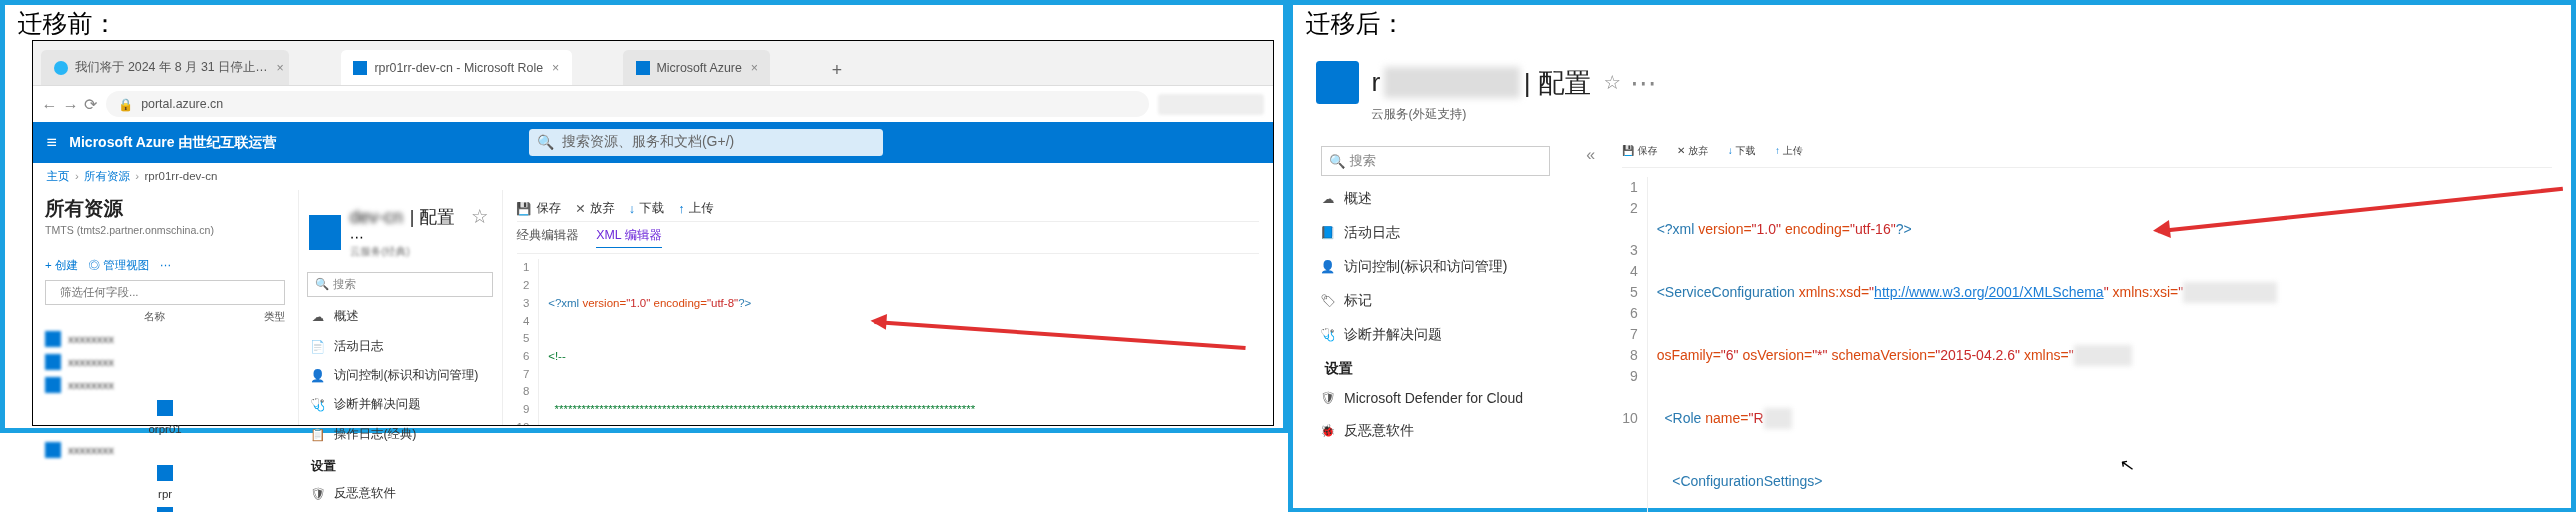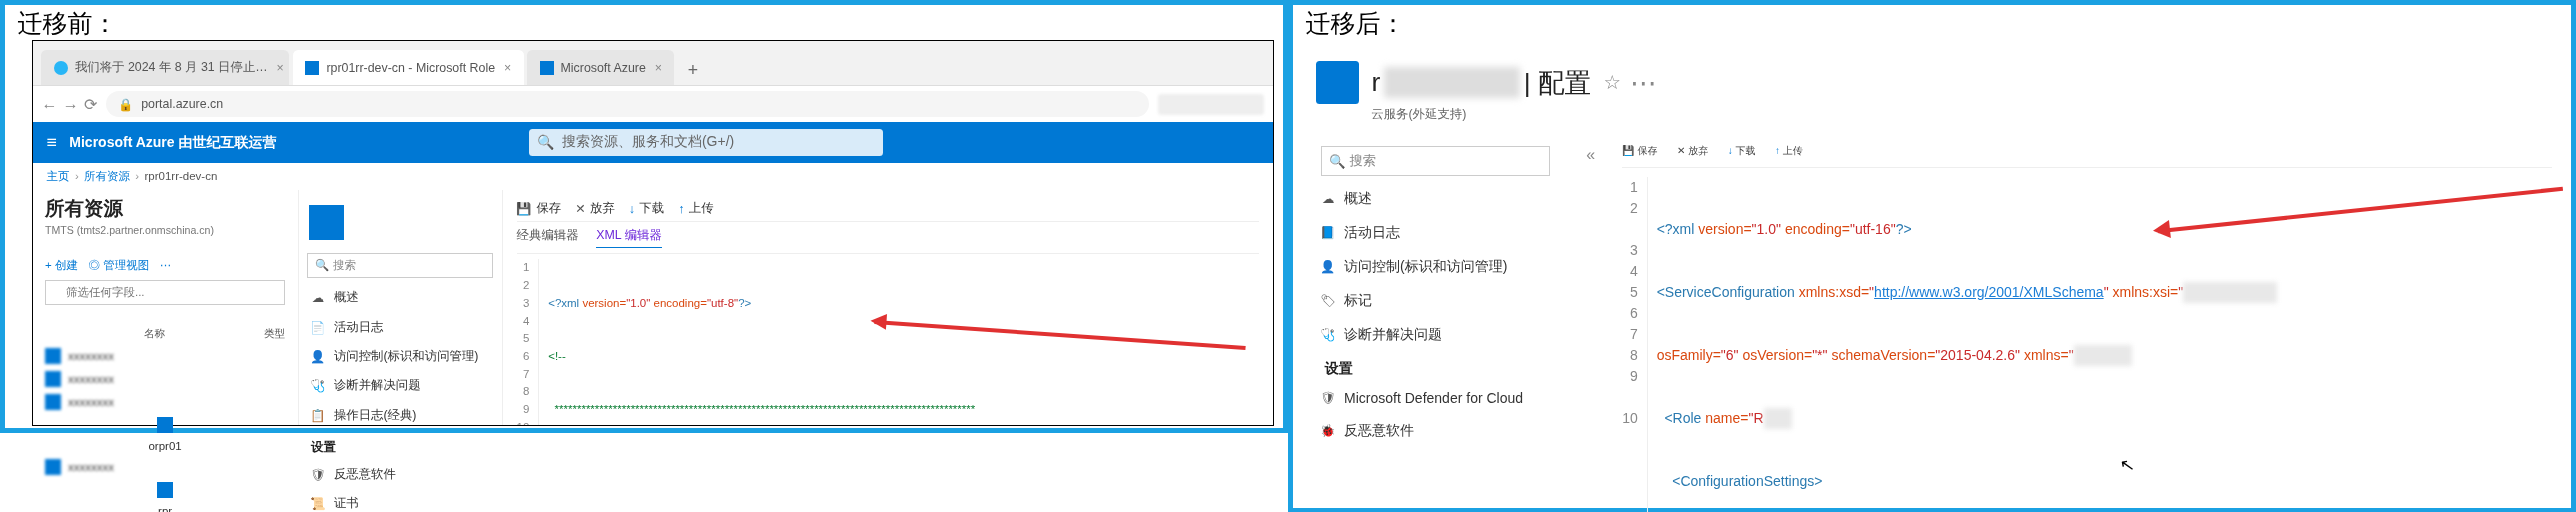--- a/index.html
+++ b/index.html
@@ -4,21 +4,21 @@
 <style>
 * { margin: 0; padding: 0; box-sizing: border-box; font-family: "Segoe UI", Arial, sans-serif; }
 body { background: #fff; display: flex; width: 2576px; height: 513px; }
 .pane { border: 5.3px solid #1ba1e2; position: relative; background: #fff; flex-shrink: 0; }
 .pane-left { width: 1288px; height: 433px; }
 .pane-right { width: 1288px; height: 513px; }
 .pane-label { position: absolute; top: 1.8px; left: 8.9px; font-size: 25px; color: #000; z-index: 50; background: #fff; padding: 0 3.5px; }
 
 
 .browser-frame { position: absolute; top: 35px; left: 26.6px; right: 8.9px; bottom: 1.8px; border: 1.8px solid #000; background: #fff; }
-.tabs-bar { height: 44px; background: #f2f2f2; display: flex; align-items: flex-end; padding-left: 8.9px; }
+.tabs-bar { height: 44px; background: #f2f2f2; display: flex; align-items: flex-end; padding-left: 8.9px; gap: 48px; }
 .tab { height: 35px; background: #fff; border-radius: 5.3px 5.3px 0 0; display: flex; align-items: center; padding: 0 12.4px; font-size: 12.4px; color: #555; margin-right: 3.5px; max-width: 248px; overflow: hidden; white-space: nowrap; }
 .tab.inactive { background: #e6e6e6; }
 .tab .fav { width: 14px; height: 14px; margin-right: 7px; flex-shrink: 0; }
 .tab .fav.az { background: #0078d4; }
 .tab .fav.info { background: #29b6f6; border-radius: 50%; }
 .tab .close { margin-left: 8.9px; font-size: 12.4px; color: #888; }
 .newtab { width: 30px; height: 30px; display: flex; align-items: center; justify-content: center; font-size: 17.7px; color: #666; }
 .addr-bar { height: 37px; background: #fff; border-top: 0.9px solid #ddd; display: flex; align-items: center; padding: 0 8.9px; gap: 8.9px; }
 .nav-arrows { display: flex; gap: 5.3px; font-size: 16px; color: #888; }
 .url-box { flex: 1; height: 26.6px; background: #f5f5f5; border-radius: 13.3px; display: flex; align-items: center; padding: 0 12.4px; font-size: 12.4px; color: #555; }
@@ -33,21 +33,21 @@
 
 .breadcrumb { height: 26.6px; padding: 3.5px 14px; font-size: 11.5px; color: #0078d4; display: flex; align-items: center; gap: 5.3px; }
 .breadcrumb .sep { color: #999; }
 .breadcrumb .current { color: #555; }
 
 .portal-body { display: flex; height: calc(100% - 149px); }
 .col-all-res { width: 266px; border-right: 0.9px solid #eee; padding: 5.3px 12.4px; }
 .col-all-res h2 { font-size: 19.5px; font-weight: 600; color: #222; margin-bottom: 1.8px; }
 .col-all-res .sub { font-size: 10.6px; color: #777; margin-bottom: 22px; }
 .mini-toolbar { display: flex; gap: 10.6px; font-size: 11.5px; color: #0078d4; margin-bottom: 7px; }
-.filter-box { width: 100%; height: 25px; border: 0.9px solid #ccc; padding: 0 20px; font-size: 11.5px; color: #999; margin-bottom: 19px; }
+.filter-box { width: 100%; height: 25px; border: 0.9px solid #ccc; padding: 0 14px; font-size: 11.5px; color: #999; margin-bottom: 2px; }
 .res-header { font-size: 10.6px; color: #555; padding: 3.5px 0; display: flex; }
 .res-header span:first-child { flex: 1; text-align: center; }
 .res-list .res-item { display: flex; align-items: center; gap: 7px; padding: 3.5px 0; font-size: 11.5px; color: #333; filter: blur(1.8px); }
 .res-list .res-item.clear { filter: none; flex-direction: column; }
 .res-icon { width: 16px; height: 16px; background: #0078d4; flex-shrink: 0; }
 
 .col-nav { width: 204px; border-right: 0.9px solid #eee; padding-top: 8.9px; }
 .blade-head { display: flex; align-items: center; gap: 8.9px; padding: 7px 10.6px; }
 .blade-icon { width: 35px; height: 35px; background: #0078d4; }
 .blade-titles .t1 { font-size: 17.7px; color: #222; filter: blur(2.7px); }
@@ -208,20 +208,27 @@
           <div class="res-item clear">
               <span class="res-icon"></span>
               <span>rpr01rr</span>
             </div>
         </div>
       </div>
 
       <div class="col-nav">
         <div class="blade-head">
           <div class="blade-icon"></div>
+          <div class="blade-titles">
+            <div><span class="t1">dev-cn</span><span class="t1b">| 配置</span>
+              <span class="star">☆</span>
+              <span>⋯</span>
+            </div>
+            <div class="t2">云服务(经典)</div>
+          </div>
         </div>
         <div class="search-small">
           <span>🔍</span>&nbsp;
           <span>搜索</span>
         </div>
         <div class="nav-item">
             <span class="ic">☁</span>
             <span>概述</span>
           </div>
         <div class="nav-item">

